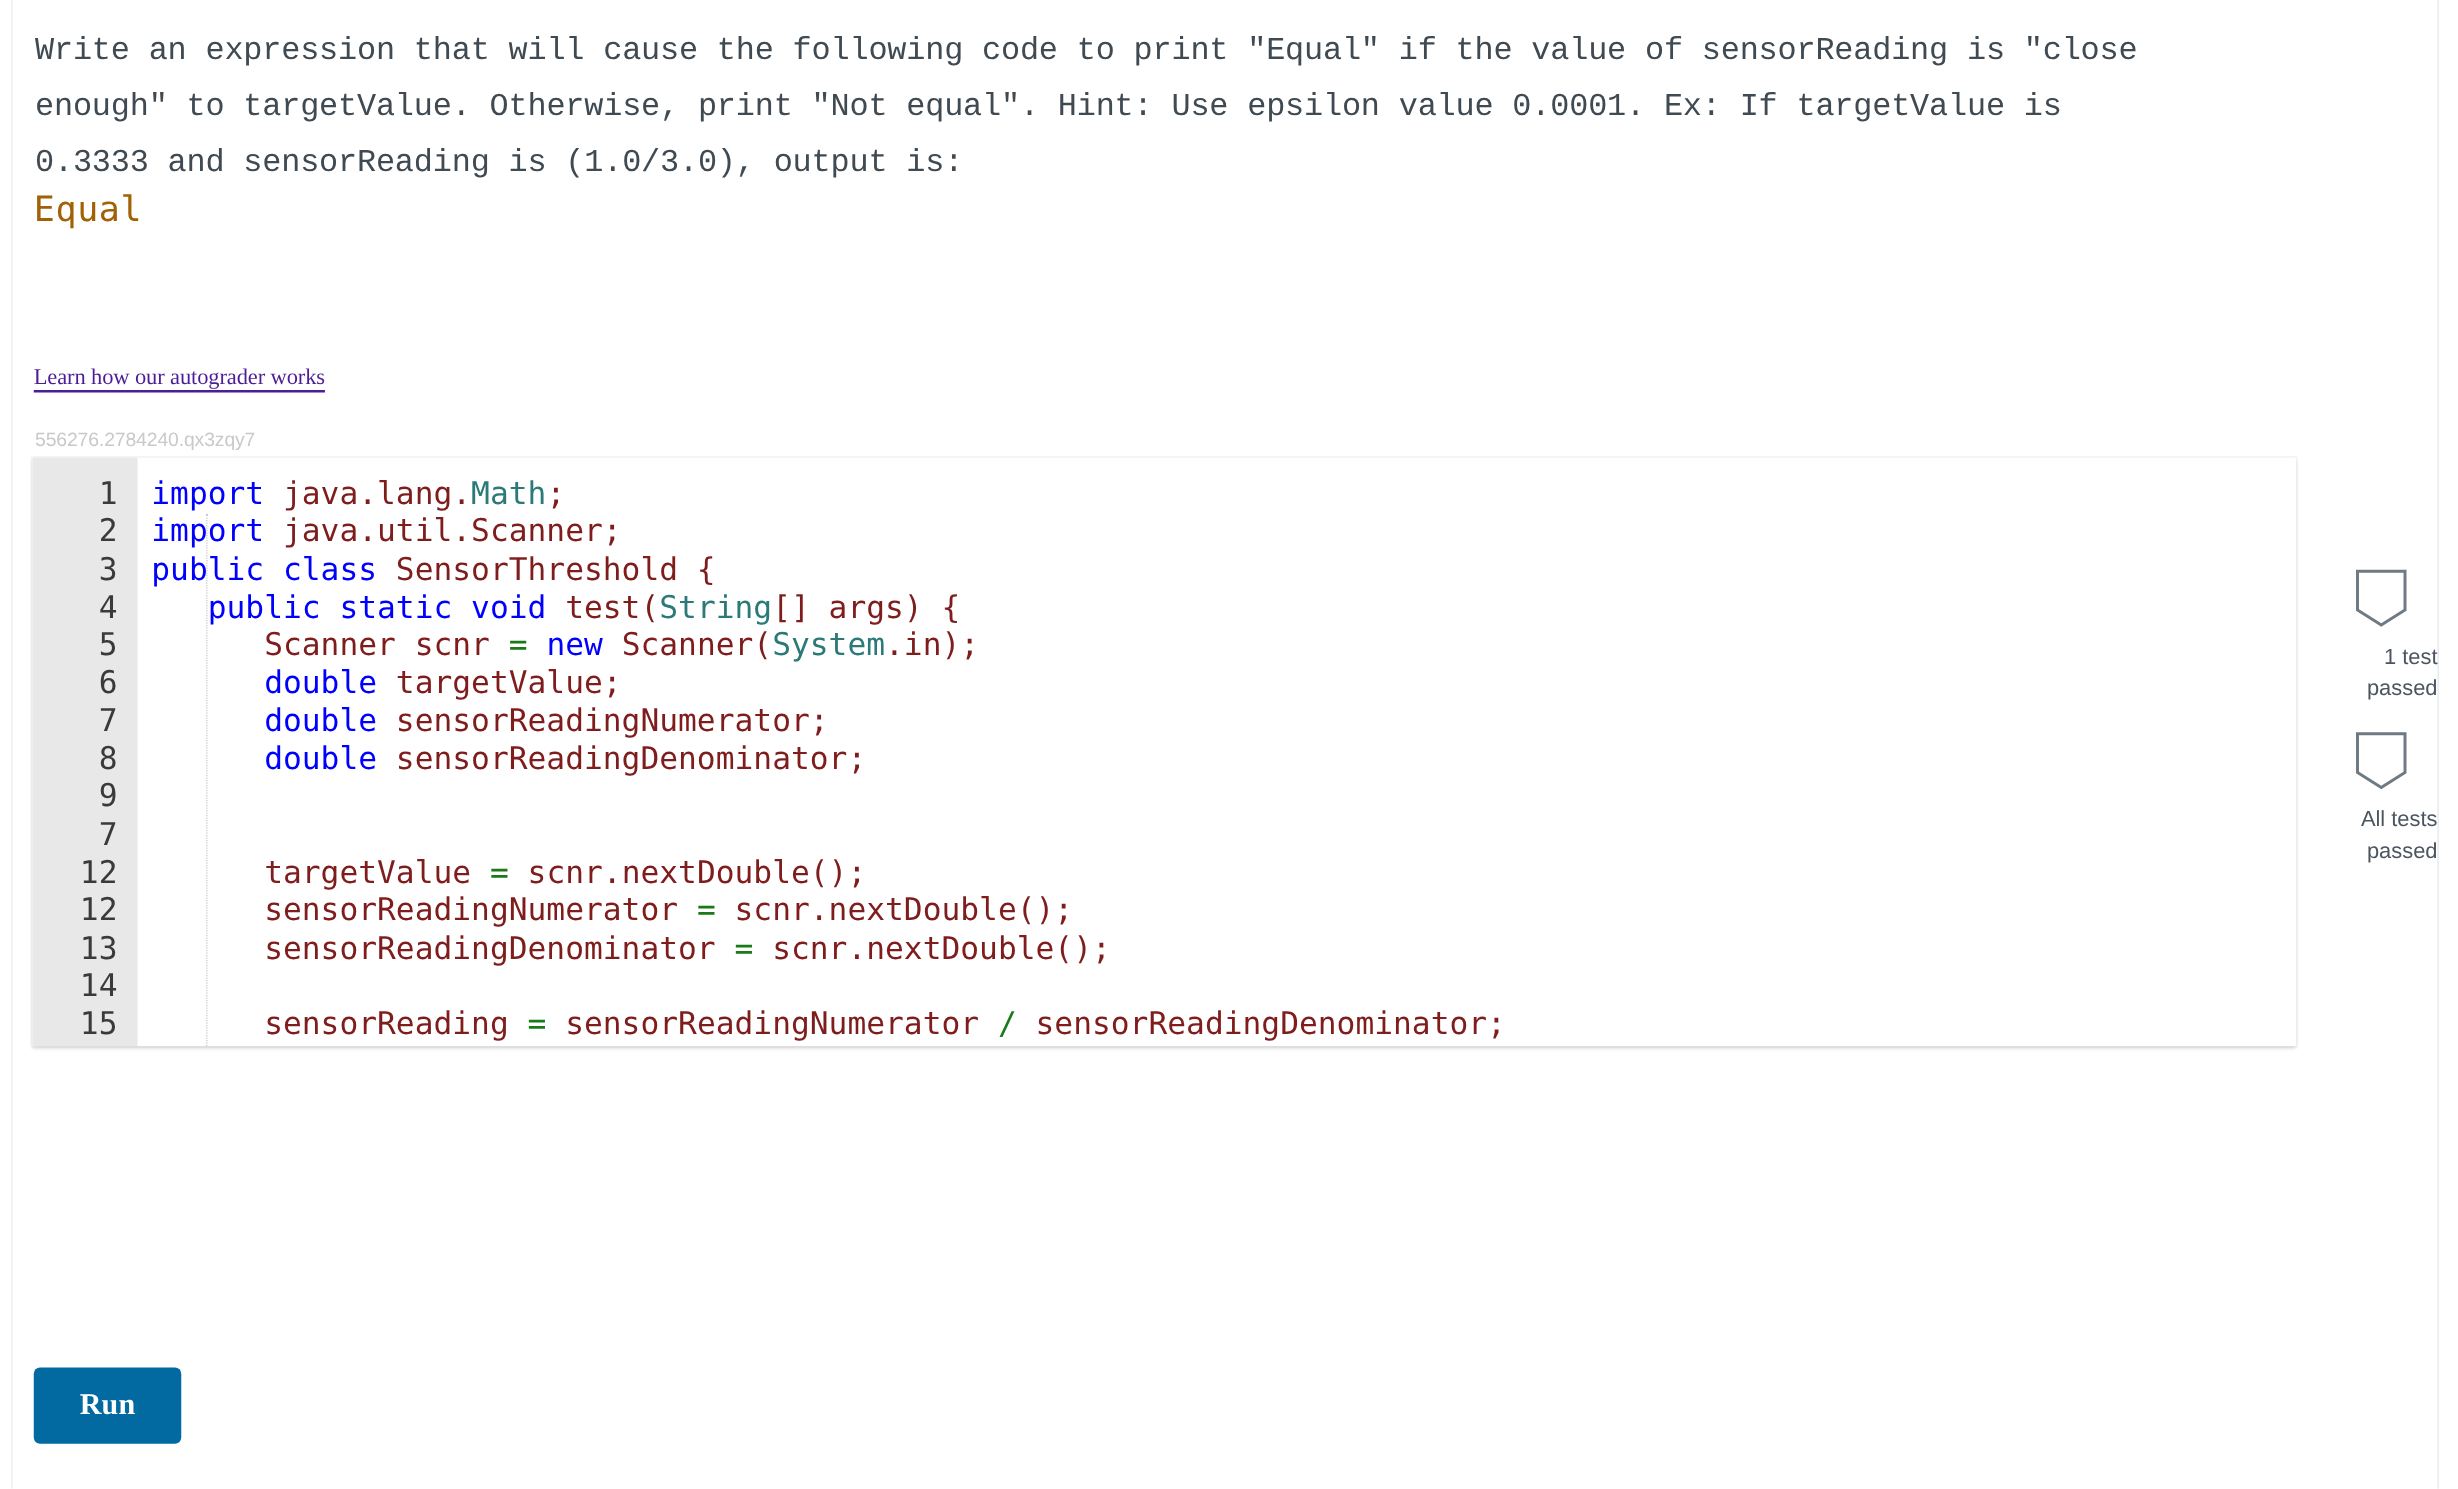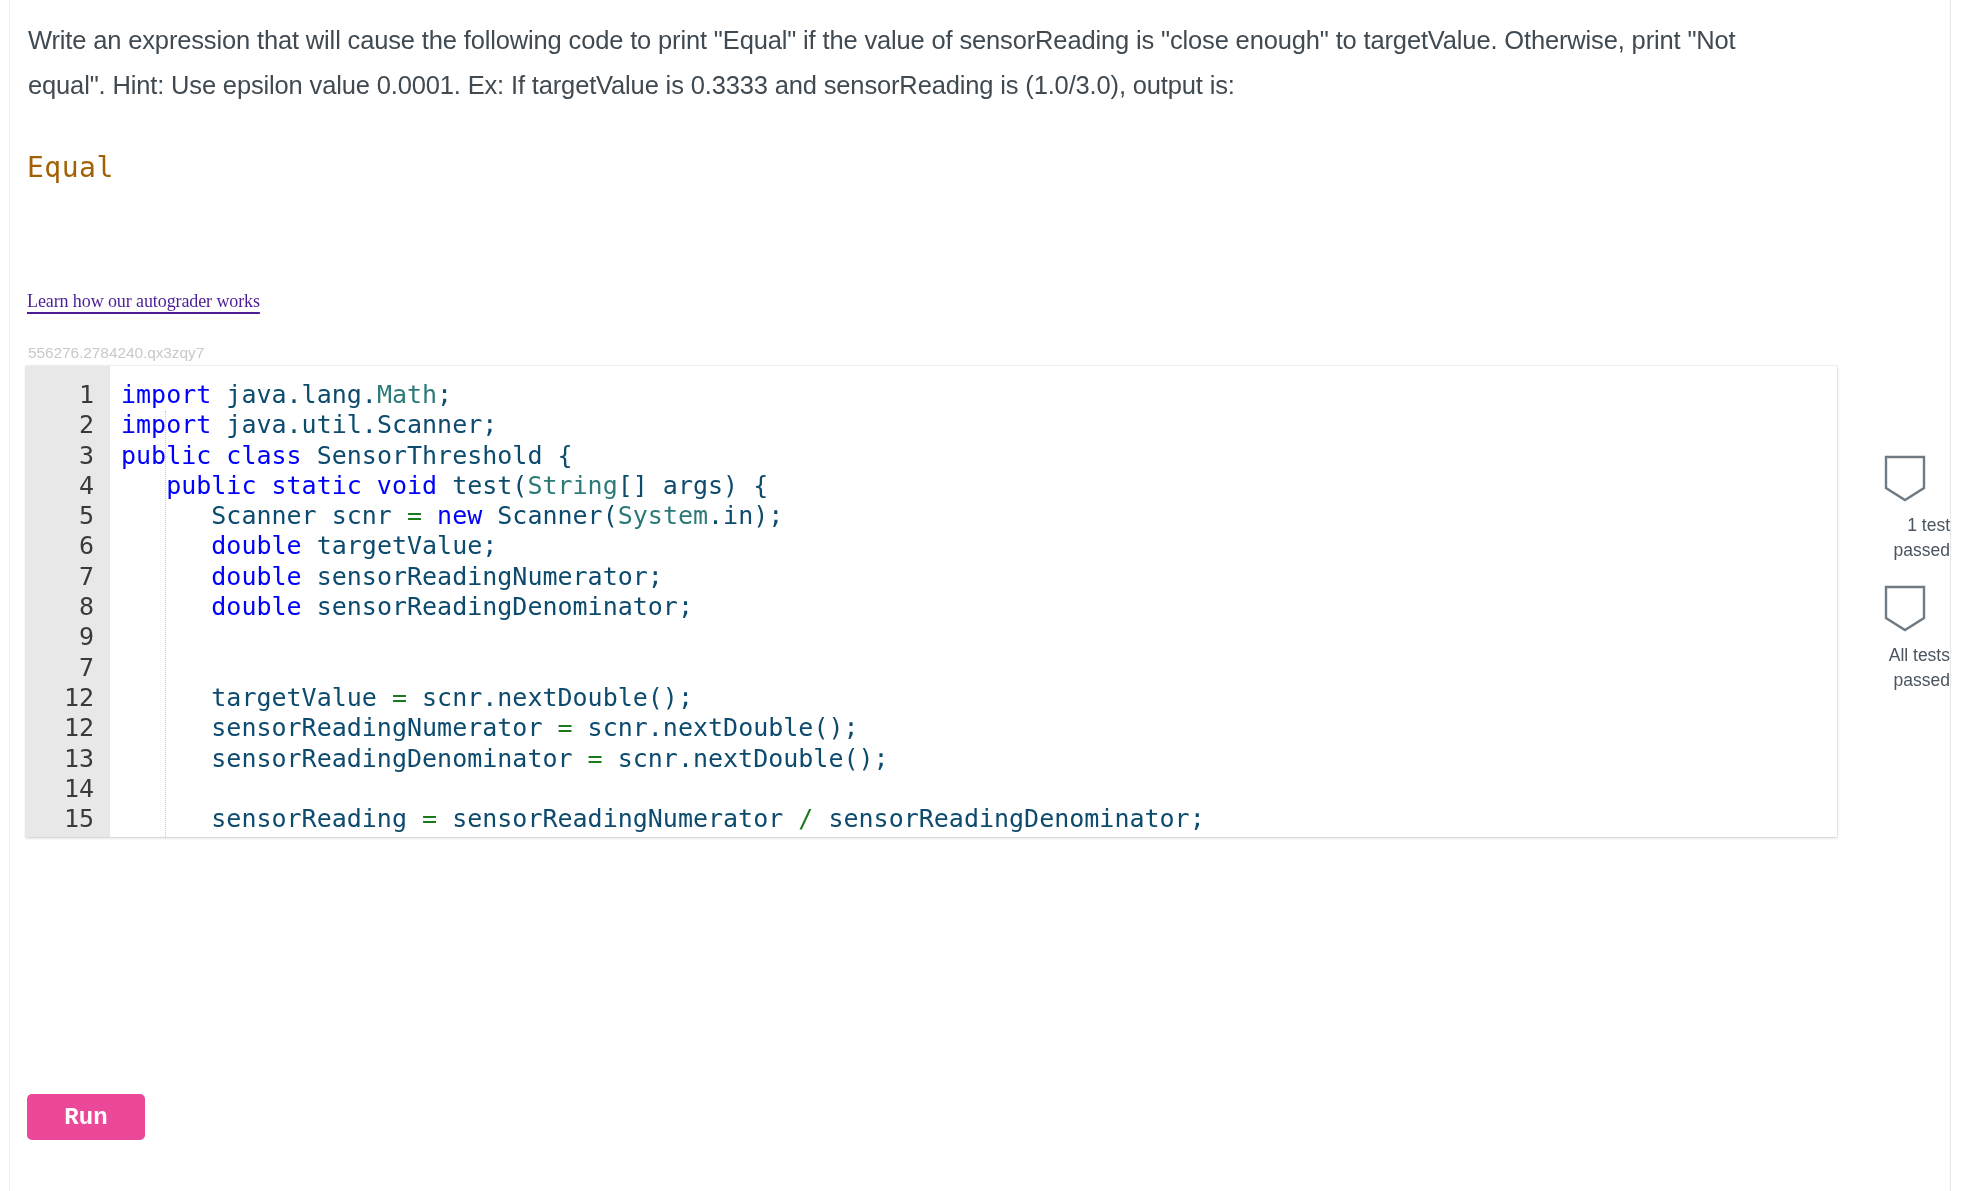--- a/index.html
+++ b/index.html
@@ -42,21 +42,21 @@
   #prompt {
     position: absolute;
     left: 28px;
     top: 18px;
     width: 1720px;
   }
   #prompt-text {
     font-size: 25.5px;
     line-height: 45px;
     color: #404a52;
-    font-family: Liberation Sans, sans-serif;
+    font-family: Liberation Mono, monospace;
     letter-spacing: -0.15px;
     margin: 0;
     white-space: pre-wrap;
   }
 
   #sample-output {
     position: absolute;
     left: 27px;
     top: 148px;
     font-family: "DejaVu Sans Mono", monospace;
@@ -157,21 +157,21 @@
   #code-lines {
     position: absolute;
     left: 0;
     top: 14px;
     width: 1811px;
   }
 
   .kw  { color: #0000ff; }
   .typ { color: #2b7a78; }
   .op  { color: #1a7a1a; }
-  .pln { color: #0c4a6e; }
+  .pln { color: #7f1d1d; }
 
   
   #test-rail {
     position: absolute;
     left: 1860px;
     top: 455px;
     width: 90px;
     text-align: right;
   }
   .badge-block { margin-bottom: 22px; }
@@ -187,28 +187,28 @@
     color: #4a5560;
     font-family: "Liberation Sans", sans-serif;
   }
 
   
   #run-button {
     position: absolute;
     left: 27px;
     top: 1094px;
     width: 118px;
-    height: 46px;
-    background: #ec4899;
+    height: 61px;
+    background: #0369a1;
     border: none;
     border-radius: 5px;
     color: #ffffff;
     font-size: 24px;
     font-weight: bold;
-    font-family: Liberation Mono, monospace;
+    font-family: Liberation Serif, serif;
     cursor: pointer;
     letter-spacing: 0.1px;
   }
 </style>
 </head>
 <body>
 
 <div id="page">
 
   <div id="left-rule"></div>

